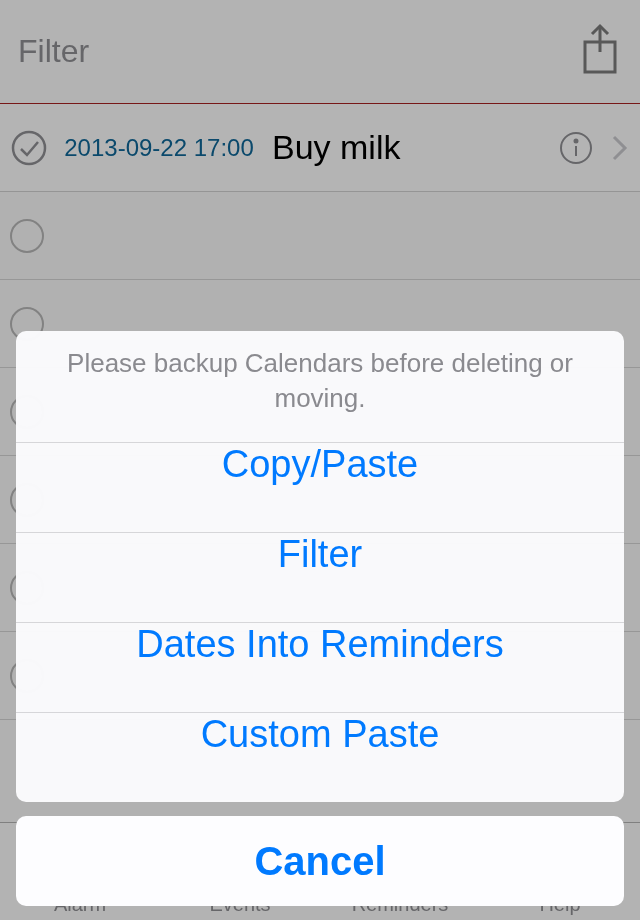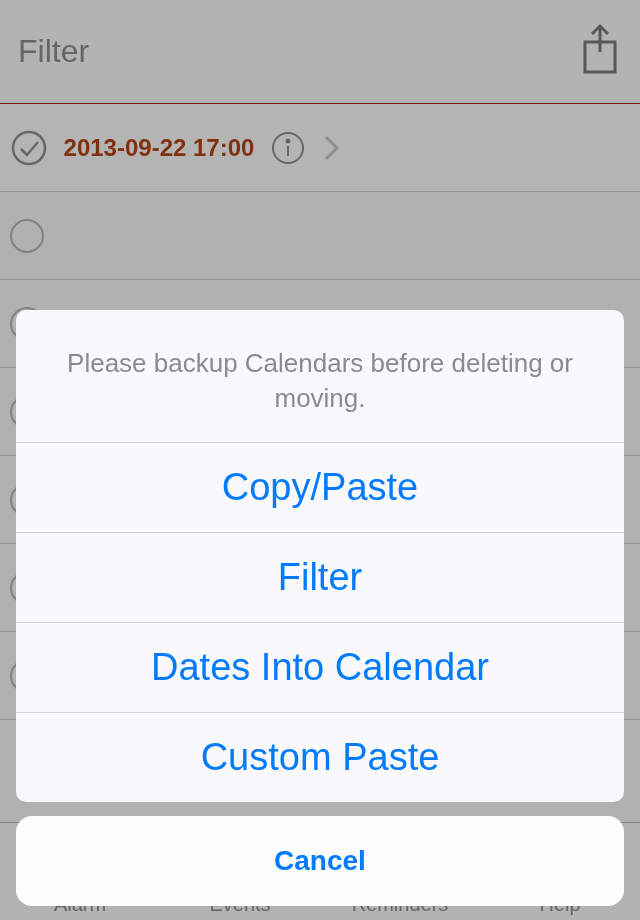--- a/index.html
+++ b/index.html
@@ -68,24 +68,23 @@
     .check-circle {
       width: 50px;
       display: flex;
       justify-content: center;
       align-items: center;
       color: #8e8e93;
     }
     .check-circle svg { width: 38px; height: 38px; }
     .event-date {
       width: 210px;
-      color: #c2410c;
+      color: #0369a1;
       font-size: 24px;
       text-align: center;
-      font-weight: bold;
     }
     .event-title {
       flex: 1;
       color: #000;
       font-size: 34px;
       font-weight: 400;
       padding-left: 8px;
     }
     .info-btn { width: 48px; display:flex; justify-content:center; align-items:center; color:#8e8e93; }
     .info-btn svg { width:36px; height:36px; }
@@ -126,47 +125,47 @@
       left:16px; right:16px;
       bottom:14px;
       z-index:10;
     }
     .sheet-main {
       background: rgba(250,250,252,0.98);
       border-radius: 10px;
       overflow: hidden;
     }
     .sheet-msg {
-      padding: 36px 24px 26px;
+      padding: 15px 24px 26px;
       text-align:center;
       color:#8a8a8f;
       font-size:26px;
       line-height:1.35;
     }
     .sheet-btn {
       height: 90px;
       display:flex;
-      align-items:center;
+      align-items:flex-start;
       justify-content:center;
       font-size:38px;
       font-weight:400;
       color:#007aff;
       border-top:1px solid #d6d6d9;
       background:transparent;
       width:100%;
     }
     .sheet-cancel {
       margin-top:14px;
       background:#fdfdff;
-      border-radius:16px;
+      border-radius:10px;
       height:90px;
       display:flex;
       align-items:center;
       justify-content:center;
-      font-size:28px;
+      font-size:40px;
       font-weight:600;
       color:#007aff;
     }
   </style>
 </head>
 <body>
 
 <div class="bg">
   <div class="navbar">
     <div class="left">
@@ -184,20 +183,21 @@
   </div>
 
   <div class="event-row">
     <div class="check-circle">
       <svg viewBox="0 0 38 38" fill="none" stroke="currentColor" stroke-width="2.5">
         <circle cx="19" cy="19" r="16"></circle>
         <polyline points="11,20 17,26 28,13"></polyline>
       </svg>
     </div>
     <div class="event-date">2013-09-22 17:00</div>
+    <div class="event-title">Buy milk</div>
     <div class="info-btn">
       <svg viewBox="0 0 36 36" fill="none" stroke="currentColor" stroke-width="2">
         <circle cx="18" cy="18" r="15"></circle>
         <circle cx="18" cy="11" r="1.5" fill="currentColor"></circle>
         <line x1="18" y1="16" x2="18" y2="26"></line>
       </svg>
 
     </div>
     <div class="chevron">
       <svg viewBox="0 0 18 28" fill="none" stroke="currentColor" stroke-width="3">
@@ -247,21 +247,21 @@
 <div class="sheet-wrap">
   <div class="sheet-main">
     <div class="sheet-msg">Please backup Calendars before deleting or moving.</div>
     <div class="sheet-btn">
         <span>Copy/Paste</span>
       </div>
     <div class="sheet-btn">
         <span>Filter</span>
       </div>
     <div class="sheet-btn">
-        <span>Dates Into Calendar</span>
+        <span>Dates Into Reminders</span>
       </div>
     <div class="sheet-btn">
         <span>Custom Paste</span>
       </div>
   </div>
   <div class="sheet-cancel">
     <span>Cancel</span>
   </div>
 </div>
 

